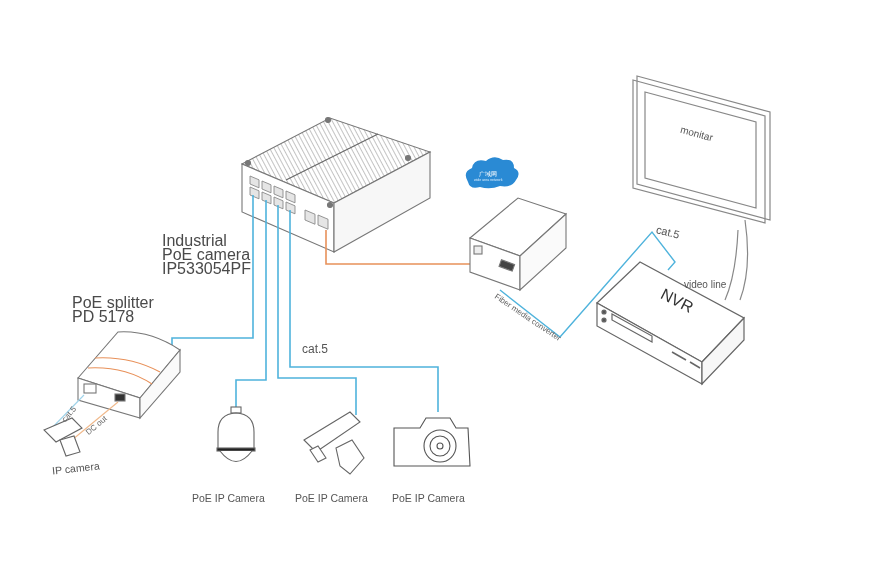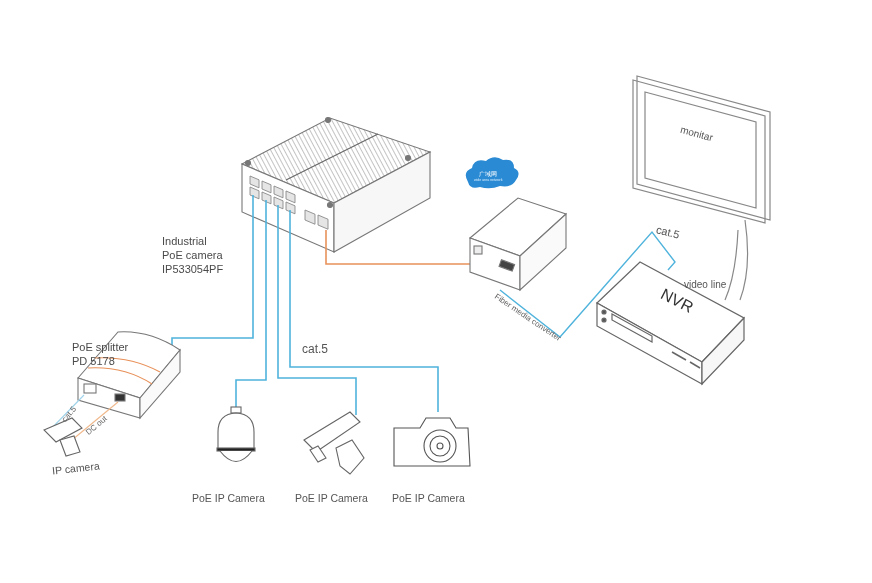--- a/index.html
+++ b/index.html
@@ -1,20 +1,20 @@
 <!DOCTYPE html>
 <html><head>
 <meta charset="utf-8">
 <style>
   html, body { margin: 0; padding: 0; background: #ffffff; }
   body { width: 872px; height: 583px; position: relative; overflow: hidden;
          font-family: "Liberation Sans", sans-serif; color: #555; }
   svg { position: absolute; left: 0; top: 0; }
   .lbl { position: absolute; font-family: "Liberation Sans", sans-serif; color: #4a4a4a; white-space: nowrap; }
-  .lbl-big { font-size: 11px; line-height: 14px; }
+  .lbl-big { font-size: 16px; line-height: 14px; }
   .lbl-cam { font-size: 10.5px; color: #555; }
   .lbl-small { font-size: 8px; color: #666; }
   .rot { transform-origin: left top; }
 </style>
 </head>
 <body>
 
 <svg width="872" height="583" viewBox="0 0 872 583">
   <defs>
     <pattern id="ribs" width="4" height="4" patternUnits="userSpaceOnUse" patternTransform="rotate(-28)">
@@ -133,21 +133,21 @@
     <circle cx="440" cy="446" r="3"></circle>
   </g>
 </svg>
 
 <div class="lbl lbl-big" style="left:162px; top:234px;">
   <div>Industrial</div>
   <div>PoE camera</div>
   <div>IP533054PF</div>
 </div>
 
-<div class="lbl lbl-big" style="left:72px; top:296px;margin-top:44px;">
+<div class="lbl lbl-big" style="left:72px; top:296px;">
   <div>PoE splitter</div>
   <div>PD 5178</div>
 </div>
 
 <div class="lbl lbl-small rot" style="left:60px; top:418px; transform: rotate(-50deg);">cat.5</div>
 <div class="lbl lbl-small rot" style="left:84px; top:430px; transform: rotate(-40deg);">DC out</div>
 
 <div class="lbl lbl-cam" style="left:52px; top:462px; transform: rotate(-6deg);">IP camera</div>
 
 <div class="lbl" style="left:302px; top:342px; font-size:12px; color:#555;">cat.5</div>

